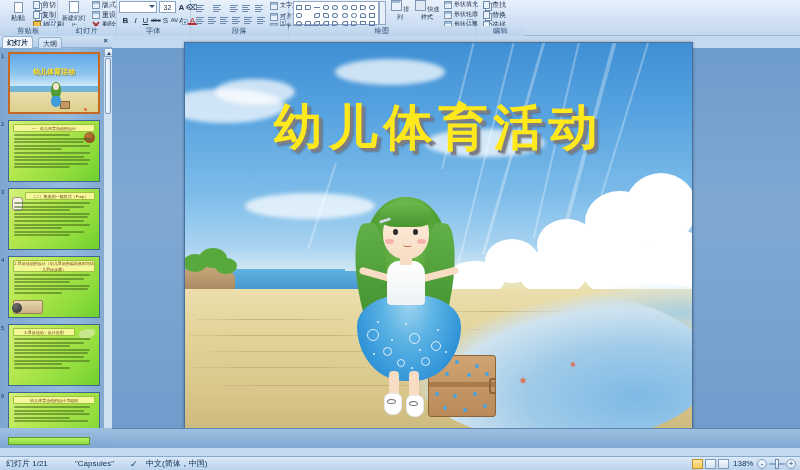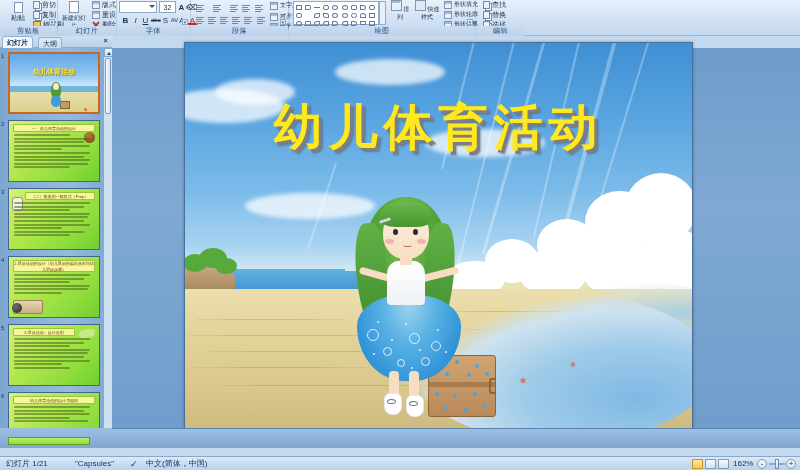--- a/index.html
+++ b/index.html
@@ -822,20 +822,20 @@
   <div class="statusbar">
     <div class="st" style="left:6px;">幻灯片 1/21</div>
     <div class="st" style="left:75px;">"Capsules"</div>
     <div class="st" style="left:130px;font-size:9px;">✓</div>
     <div class="st" style="left:146px;">中文(简体，中国)</div>
 
     <div class="viewbtn active" style="left:692px;"></div>
     <div class="viewbtn" style="left:705px;"></div>
     <div class="viewbtn" style="left:718px;"></div>
 
-    <div class="st" style="left:733px;font-size:8px;">162%</div>
+    <div class="st" style="left:733px;font-size:8px;">138%</div>
     <div class="zm" style="left:757px;">-</div>
     <div class="zoomslider" style="left:769px;width:16px;"></div>
     <div class="zoomknob" style="left:775px;"></div>
     <div class="zm" style="left:786px;">+</div>
   </div>
 
 </div>
 
 </body></html>

